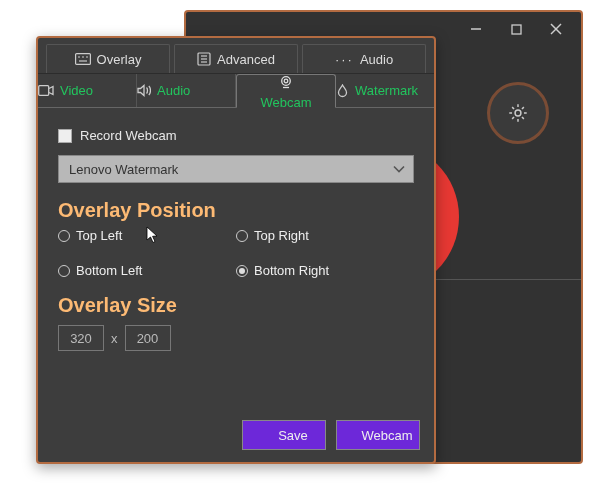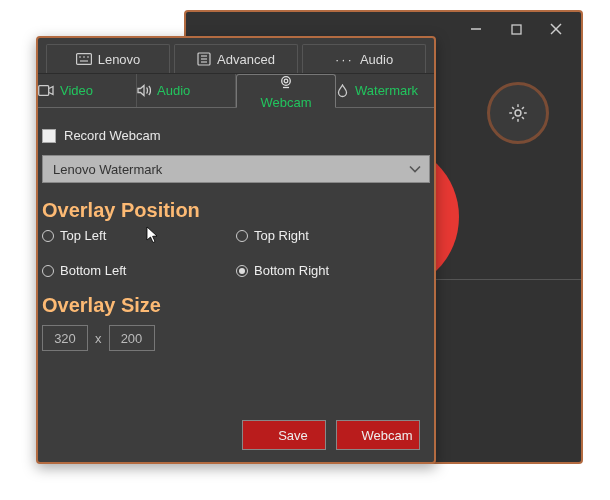--- a/index.html
+++ b/index.html
@@ -54,40 +54,40 @@
     .tabrow { display: flex; height: 36px; border-bottom: 1px solid #2c2c2c; padding: 0 6px; }
     .tabrow.top { padding-top: 4px; }
     .tab { flex: 1; display: flex; align-items: center; justify-content: center; gap: 6px; color: #ddd; border: 1px solid #555; border-bottom: none; border-radius: 2px 2px 0 0; margin: 2px 2px 0 2px; background: #3d3d3d; }
     .tabrow.top .tab { border-color:#555; }
     .tabrow2 { display:flex; height:34px; border-bottom:1px solid #666; }
     .tab2 { flex:1; display:flex; align-items:center; gap:6px; color:#22c55e; border-right:1px solid #555; }
     .tab2:last-child { border-right:none; }
     .tab2.active { border:1px solid #777; border-bottom:1px solid #3d3d3d; margin-bottom:-1px; border-radius:3px 3px 0 0;flex-direction:column; }
     .icon { display:inline-flex; }
     
-    .content { padding: 14px 4px; }
+    .content { padding: 14px 20px; }
     .chk-row { display:flex; align-items:center; gap:8px; margin: 6px 0 12px 0; }
     .chk { width:14px; height:14px; border:1px solid #aaa; background:#eee; }
     
     .dropdown { position:relative; height:28px; background:#b8b8b8; border:1px solid #888; color:#333; display:flex; align-items:center; padding:0 10px; }
     .dropdown .chev { position:absolute; right:8px; top:50%; transform:translateY(-50%); }
     
     .section-title { font-weight:600; color:#fdba74; margin-top:16px; font-size:20px; }
     .cursor-arrow { position:absolute; left:108px; top:188px; pointer-events:none; }
     .radio-grid { display:grid; grid-template-columns: 1fr 1fr; row-gap:20px; margin-top:6px; }
     .radio-item { display:flex; align-items:center; gap:6px; color:#eee; }
     .radio { width:12px; height:12px; border-radius:50%; border:1.5px solid #ccc; display:inline-block; position:relative; }
     .radio.sel::after { content:''; position:absolute; left:2px; top:2px; width:6px; height:6px; border-radius:50%; background:#ddd; }
     
     .size-row { display:flex; align-items:center; gap:7px; margin-top:8px; }
     .size-box { width:46px; height:26px; border:1px solid #777; display:flex; align-items:center; justify-content:center; color:#bbb; background:#3d3d3d; }
     .x { color:#bbb; }
     
     .btn-row { position:absolute; right:14px; bottom:12px; display:flex; gap:10px; }
-    .btn { min-width:84px; height:30px; border:1px solid #888; color:#eee; display:flex; align-items:center; justify-content:center; background:#b91c1c;padding-left:18px; }
+    .btn { min-width:84px; height:30px; border:1px solid #888; color:#eee; display:flex; align-items:center; justify-content:center; background:#6d28d9;padding-left:18px; }
     
     .more-dots { letter-spacing:2px; }
   </style>
 </head>
 <body>
 
 <div class="main-window">
   <div class="titlebar">
     <div class="tbtn">
       <svg width="12" height="12" viewBox="0 0 12 12">
@@ -125,21 +125,21 @@
     <div class="tab">
       <span class="icon">
         <svg width="16" height="12" viewBox="0 0 16 12" fill="none" stroke="#ccc" stroke-width="1.2">
             <rect x="0.6" y="0.6" width="14.8" height="10.8" rx="1"></rect>
             <line x1="3" y1="4" x2="5" y2="4"></line>
             <line x1="7" y1="4" x2="9" y2="4"></line>
             <line x1="11" y1="4" x2="13" y2="4"></line>
             <line x1="4" y1="8" x2="12" y2="8"></line>
           </svg>
       </span>
-      <span>Lenovo</span>
+      <span>Overlay</span>
     </div>
     <div class="tab">
       <span class="icon">
         <svg width="14" height="14" viewBox="0 0 14 14" fill="none" stroke="#ccc" stroke-width="1.2">
             <rect x="1" y="1" width="12" height="12" rx="1"></rect>
             <line x1="4" y1="4" x2="10" y2="4"></line>
             <line x1="4" y1="7" x2="10" y2="7"></line>
             <line x1="4" y1="10" x2="10" y2="10"></line>
           </svg>
       </span>

